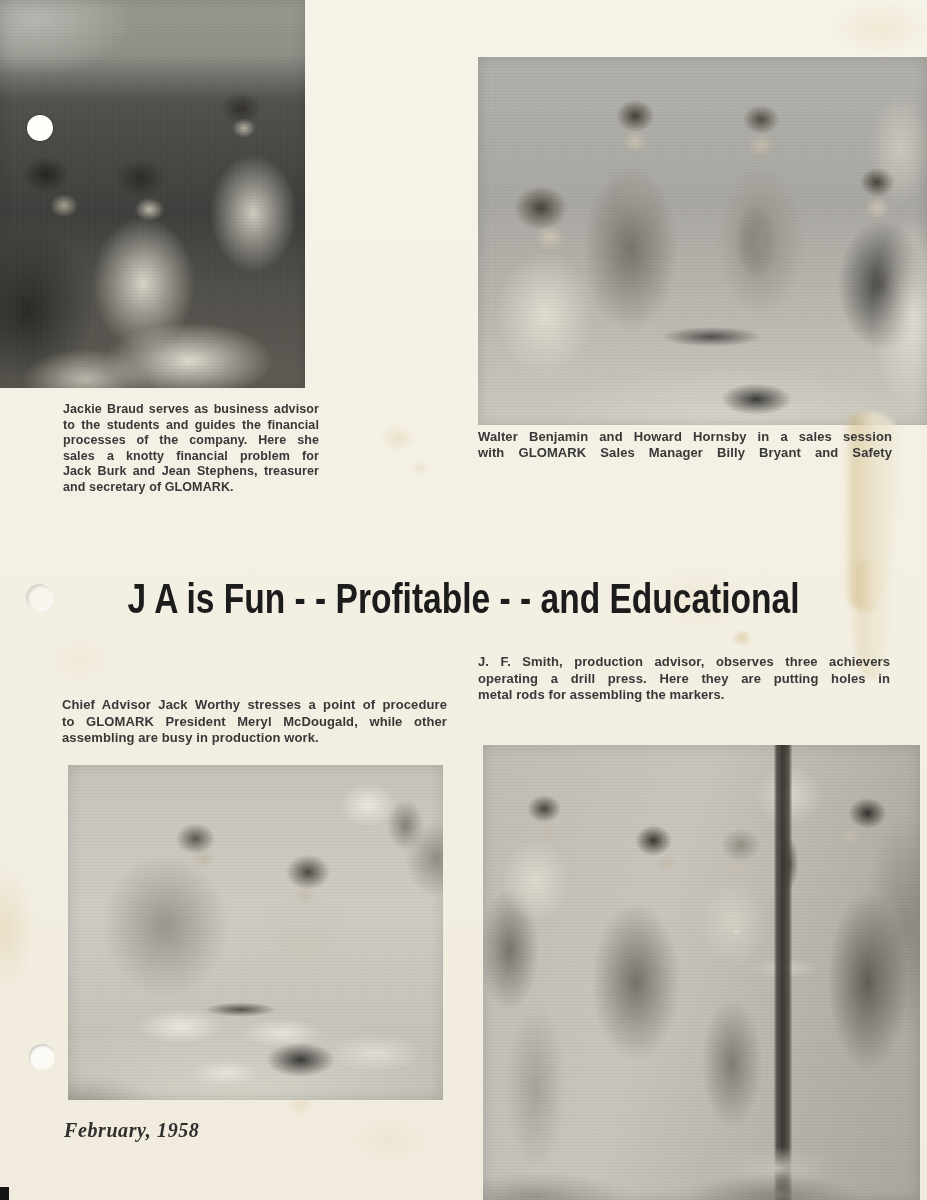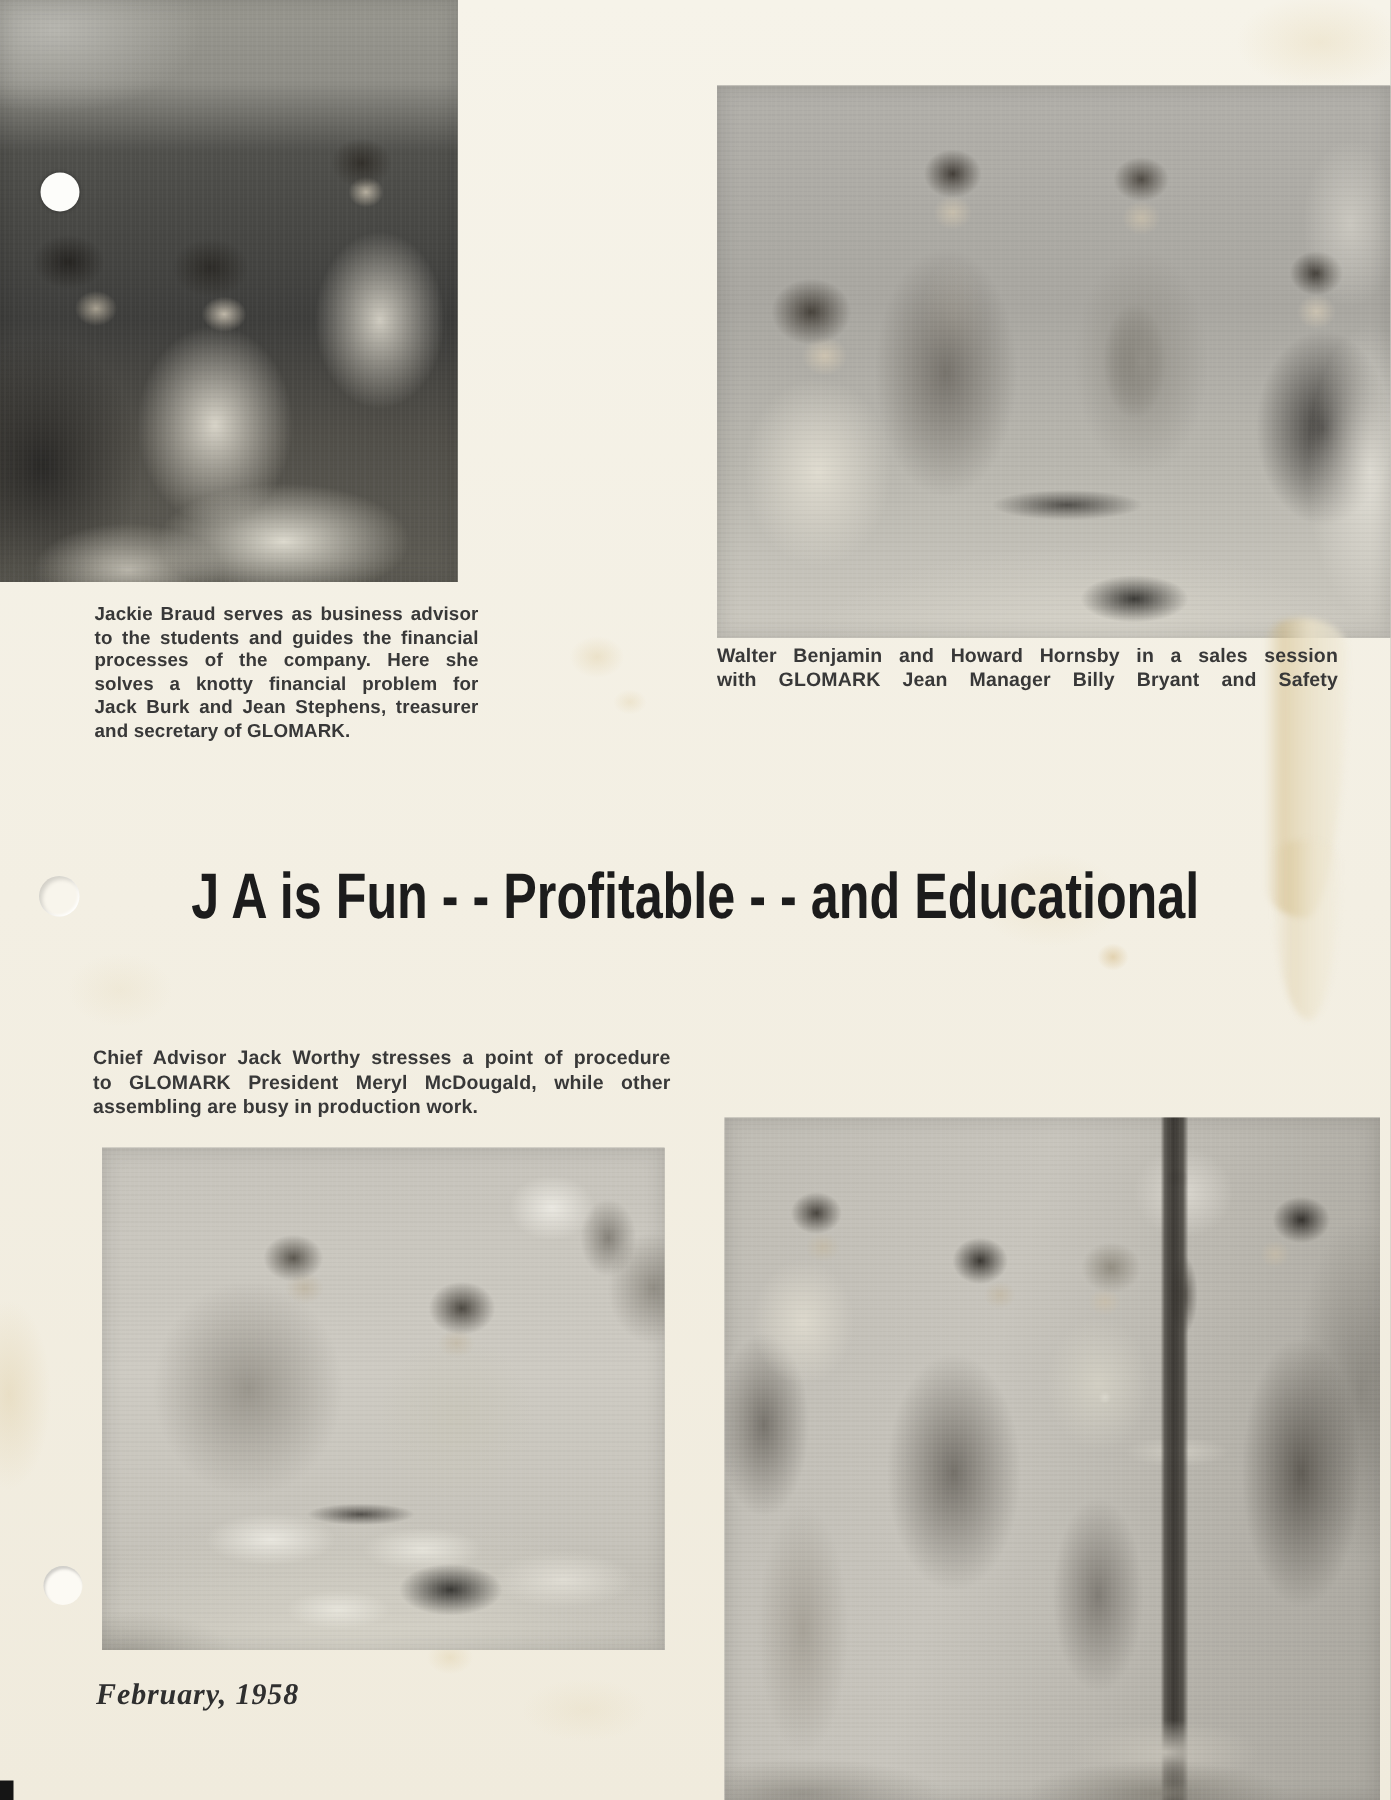--- a/index.html
+++ b/index.html
@@ -182,32 +182,37 @@
 
   <div class="photo photo-top-left" role="img" aria-label="Black-and-white photo: three students working over papers at a table in a dark classroom"></div>
   <div class="photo photo-top-right" role="img" aria-label="Black-and-white photo: four people in a sales session around a table with papers and a sign"></div>
   <div class="photo photo-bottom-left" role="img" aria-label="Black-and-white photo: advisor with glasses leaning over a desk beside a young woman cutting paper"></div>
   <div class="photo photo-bottom-right" role="img" aria-label="Black-and-white photo: four people gathered around a drill press in a workshop"></div>
 
   <div class="caption caption-top-left">
       <div class="cap-line">Jackie Braud serves as business advisor</div>
       <div class="cap-line">to the students and guides the financial</div>
       <div class="cap-line">processes of the company.  Here she</div>
-      <div class="cap-line">solves a knotty financial problem for</div>
+      <div class="cap-line">sales a knotty financial problem for</div>
       <div class="cap-line">Jack Burk and Jean Stephens, treasurer</div>
       <div class="cap-line cap-line-last">and secretary of GLOMARK.</div>
     </div>
   <div class="caption caption-top-right">
       <div class="cap-line">Walter Benjamin and Howard Hornsby in a sales session</div>
-      <div class="cap-line">with GLOMARK Jean Manager Billy Bryant and Safety</div>
+      <div class="cap-line">with GLOMARK Sales Manager Billy Bryant and Safety</div>
     </div>
   <div class="caption caption-mid-left">
       <div class="cap-line">Chief Advisor Jack Worthy stresses a point of procedure</div>
       <div class="cap-line">to GLOMARK President Meryl McDougald, while other</div>
       <div class="cap-line cap-line-last">assembling are busy in production work.</div>
+    </div>
+  <div class="caption caption-mid-right">
+      <div class="cap-line">J. F. Smith, production advisor, observes three achievers</div>
+      <div class="cap-line">operating a drill press.  Here they are putting holes in</div>
+      <div class="cap-line cap-line-last">metal rods for assembling the markers.</div>
     </div>
 
   <div class="headline">J A is Fun - - Profitable - - and Educational</div>
 
   <div class="date-line">February, 1958</div>
 
   <div class="punch punch-top"></div>
   <div class="punch punch-middle"></div>
   <div class="punch punch-bottom"></div>
   <div class="stain-streak"></div>

